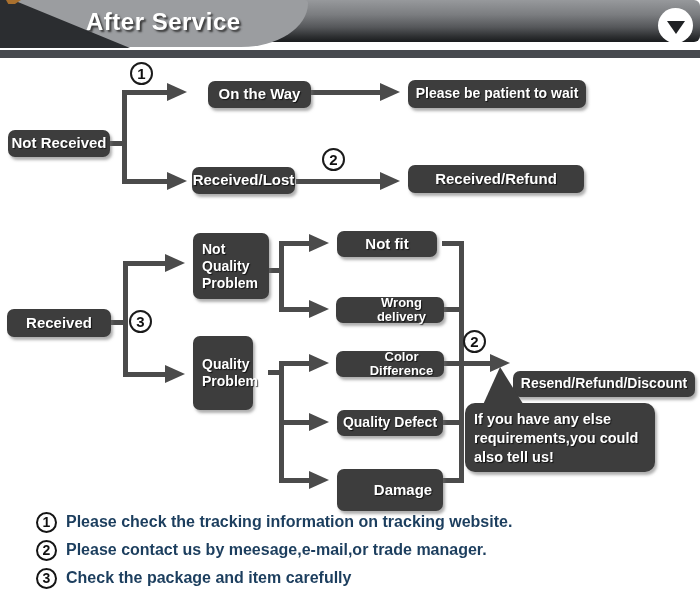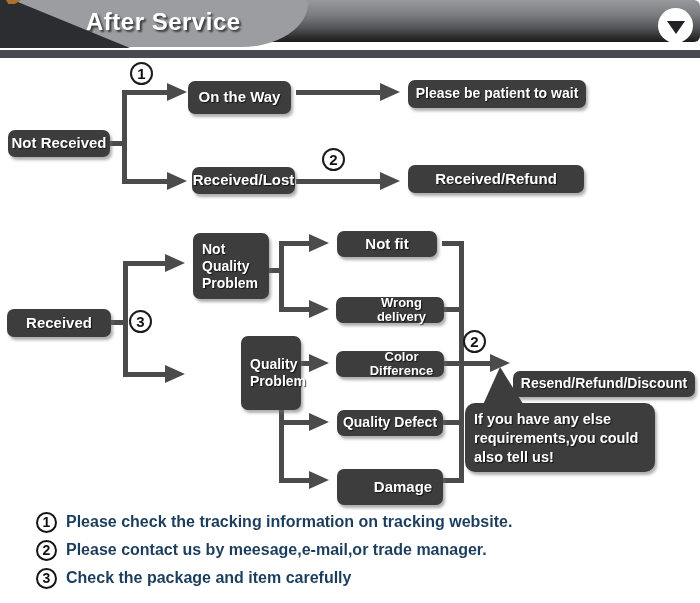--- a/index.html
+++ b/index.html
@@ -81,42 +81,42 @@
 
   <div class="node" style="left:8px;top:130px;width:102px;height:27px;">Not Received</div>
   <div class="hl" style="left:108px;top:141px;width:18px;"></div>
   <div class="vl" style="left:122px;top:90px;height:94px;"></div>
   <div class="hl" style="left:122px;top:90px;width:45px;"></div>
   <div class="ah" style="left:167px;top:83px;"></div>
   <div class="hl" style="left:122px;top:179px;width:45px;"></div>
   <div class="ah" style="left:167px;top:172px;"></div>
   <div class="badge" style="left:130px;top:62px;">1</div>
 
-  <div class="node" style="left:188px;top:81px;width:103px;height:33px;text-align:right;">On the Way</div>
+  <div class="node" style="left:208px;top:81px;width:103px;height:27px;text-align:right;">On the Way</div>
   <div class="hl" style="left:296px;top:90px;width:84px;"></div>
   <div class="ah" style="left:380px;top:83px;"></div>
   <div class="node f14" style="left:408px;top:80px;width:178px;height:28px;">Please be patient to wait</div>
 
   <div class="node" style="left:192px;top:167px;width:103px;height:27px;">Received/Lost</div>
   <div class="hl" style="left:296px;top:179px;width:84px;"></div>
   <div class="ah" style="left:380px;top:172px;"></div>
   <div class="badge" style="left:322px;top:148px;">2</div>
   <div class="node" style="left:7px;top:309px;width:104px;height:28px;">Received</div>
 
   <div class="node" style="left:408px;top:165px;width:176px;height:28px;">Received/Refund</div>
   <div class="hl" style="left:110px;top:320px;width:16px;"></div>
   <div class="badge" style="left:129px;top:310px;">3</div>
   <div class="vl" style="left:123px;top:261px;height:116px;"></div>
   <div class="hl" style="left:123px;top:261px;width:42px;"></div>
   <div class="ah" style="left:165px;top:254px;"></div>
   <div class="hl" style="left:123px;top:372px;width:42px;"></div>
   <div class="ah" style="left:165px;top:365px;"></div>
 
   <div class="node left" style="left:193px;top:233px;width:76px;height:66px;">Not Quality Problem</div>
-  <div class="node left" style="left:193px;top:336px;width:60px;height:74px;margin-left:48px;">Quality Problem</div>
+  <div class="node left" style="left:193px;top:336px;width:60px;height:74px;">Quality Problem</div>
 
   <div class="hl" style="left:268px;top:268px;width:16px;"></div>
   <div class="vl" style="left:279px;top:241px;height:71px;"></div>
   <div class="hl" style="left:279px;top:241px;width:30px;"></div>
   <div class="ah" style="left:309px;top:234px;"></div>
   <div class="hl" style="left:279px;top:307px;width:30px;"></div>
   <div class="ah" style="left:309px;top:300px;"></div>
 
   <div class="node" style="left:337px;top:231px;width:100px;height:26px;">Not fit</div>
   <div class="node f13" style="left:336px;top:297px;width:108px;height:26px;">Wrong delivery</div>
@@ -125,21 +125,21 @@
   <div class="vl" style="left:279px;top:361px;height:119px;"></div>
   <div class="hl" style="left:279px;top:361px;width:30px;"></div>
   <div class="ah" style="left:309px;top:354px;"></div>
   <div class="hl" style="left:279px;top:420px;width:30px;"></div>
   <div class="ah" style="left:309px;top:413px;"></div>
   <div class="hl" style="left:279px;top:478px;width:30px;"></div>
   <div class="ah" style="left:309px;top:471px;"></div>
 
   <div class="node f13" style="left:336px;top:351px;width:108px;height:26px;">Color Difference</div>
   <div class="node f14" style="left:337px;top:410px;width:106px;height:26px;">Quality Defect</div>
-  <div class="node" style="left:337px;top:469px;width:106px;height:36px;padding-left:26px;">Damage</div>
+  <div class="node" style="left:337px;top:469px;width:106px;height:42px;padding-left:26px;">Damage</div>
 
   <div class="hl" style="left:442px;top:241px;width:22px;"></div>
   <div class="hl" style="left:443px;top:307px;width:21px;"></div>
   <div class="hl" style="left:442px;top:420px;width:22px;"></div>
   <div class="hl" style="left:443px;top:478px;width:21px;"></div>
   <div class="vl" style="left:459px;top:241px;height:242px;"></div>
   <div class="hl" style="left:444px;top:361px;width:46px;"></div>
   <div class="ah" style="left:490px;top:354px;"></div>
   <div class="badge" style="left:463px;top:330px;">2</div>
 

